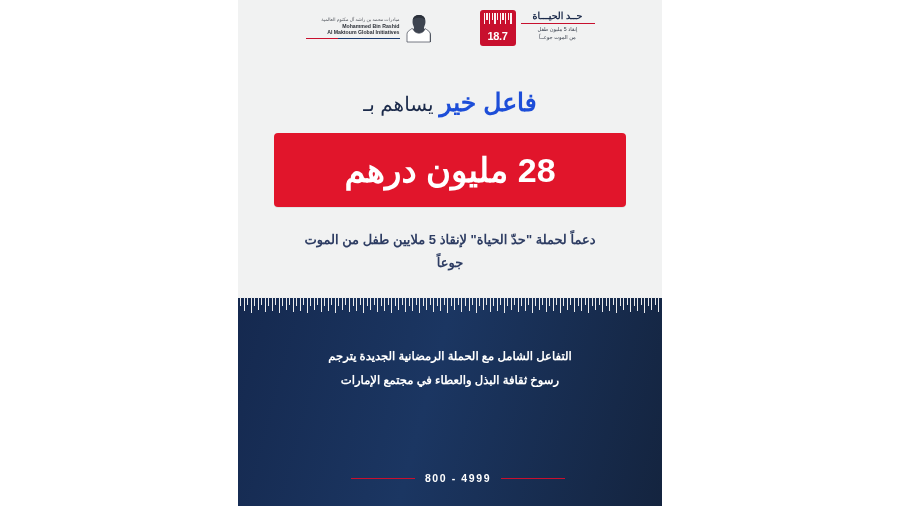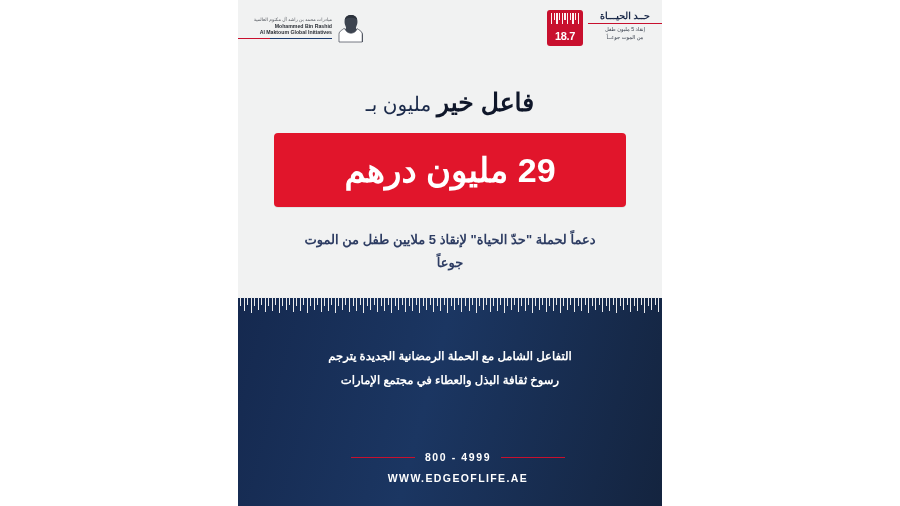--- a/index.html
+++ b/index.html
@@ -22,21 +22,21 @@
     background: #f1f2f2;
     overflow: hidden;
   }
 
   
   .header {
     position: relative;
     height: 56px;
     display: flex;
     align-items: center;
-    justify-content: space-between;
+    justify-content: center;
     gap: 48px;
   }
   .mbr-logo {
     display: flex;
     align-items: center;
     gap: 6px;
     direction: rtl;
   }
   .mbr-portrait {
     width: 26px; height: 30px;
@@ -141,21 +141,21 @@
   .line1 {
     font-size: 21px;
     color: #1b2a4a;
     direction: rtl;
     white-space: nowrap;
     margin-top: 16px;
   }
   .line1 .bold {
     font-weight: bold;
     font-size: 25px;
-    color: #0f172a;
+    color: #1d4ed8;
   }
   .line1 .light {
     font-weight: normal;
     font-size: 20px;
     color: #1b2a4a;
   }
 
   .amount-band {
     margin: 16px auto 0;
     width: 352px;
@@ -218,21 +218,21 @@
   .para {
     color: #ffffff;
     font-size: 11.6px;
     line-height: 2.05;
     font-weight: bold;
     direction: rtl;
   }
   .footer {
     position: absolute;
     left: 16px; right: 0; bottom: 22px;
-    text-align: center;
+    text-align: right;
   }
   .phone-row {
     display: flex;
     align-items: center;
     justify-content: center;
     gap: 10px;
   }
   .phone-row .dash {
     height: 1px;
     width: 64px;
@@ -299,25 +299,25 @@
               <i style="height:11px"></i>
           </div>
           <div class="num">18.7</div>
         </div>
       </div>
     </div>
 
     <div class="upper">
       <div class="line1">
         <span class="bold">فاعل خير</span>
-        <span class="light">ملیون بـ</span>
+        <span class="light">يساهم بـ</span>
       </div>
 
       <div class="amount-band">
-        <div class="amount-text">29 مليون درهم</div>
+        <div class="amount-text">28 مليون درهم</div>
       </div>
 
       <div class="support">دعماً لحملة "حدّ الحياة" لإنقاذ 5 ملايين طفل من الموت جوعاً</div>
     </div>
 
     <div class="lower">
       <div class="torn">
         <i style="height:9px"></i>
           <i style="height:14px"></i>
           <i style="height:8px"></i>
@@ -444,18 +444,17 @@
         <div class="para">التفاعل الشامل مع الحملة الرمضانية الجديدة يترجم</div>
         <div class="para">رسوخ ثقافة البذل والعطاء في مجتمع الإمارات</div>
       </div>
 
       <div class="footer">
         <div class="phone-row">
           <span class="dash"></span>
           <span class="phone">800 - 4999</span>
           <span class="dash"></span>
         </div>
-        <div class="website">WWW.EDGEOFLIFE.AE</div>
       </div>
     </div>
 
   </div>
 </div>
 
 </body></html>

